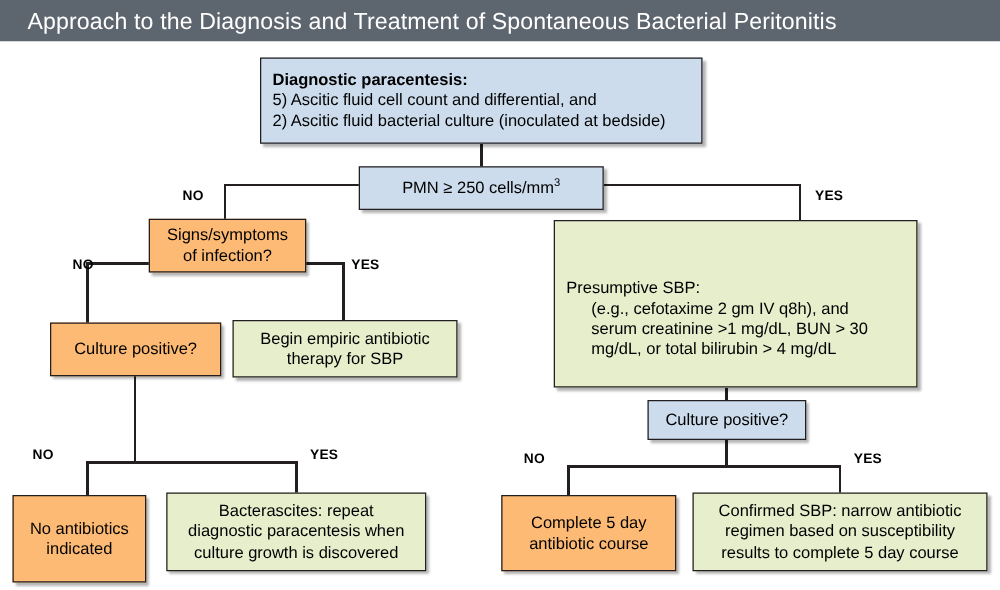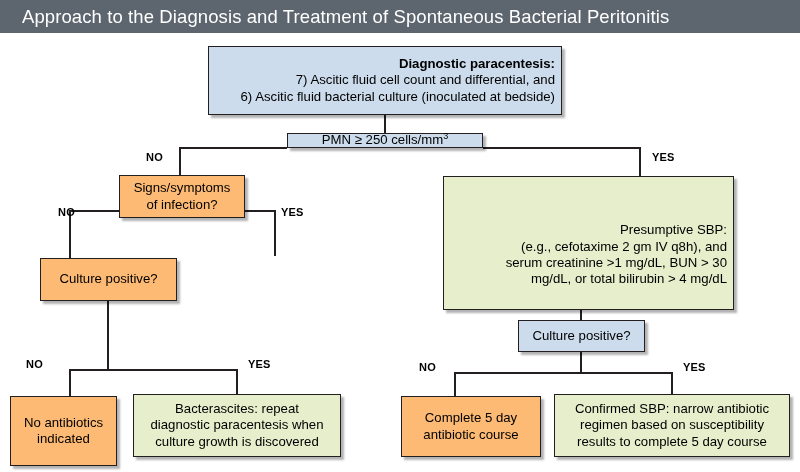--- a/index.html
+++ b/index.html
@@ -37,21 +37,21 @@
     line-height:16.4px;
     color:#000;
     text-align:center;
     box-shadow:2.5px 2.5px 2px rgba(0,0,0,.30);
     z-index:3;
   }
   .node .inner{padding:0 6px;width:100%;}
   .blue{background:#ccdcec;}
   .pink{background:#fdba74;}
   .green{background:#e6eecc;}
-  .left{justify-content:flex-start;text-align:right;}
+  .left{justify-content:flex-start;text-align:left;}
   .left .inner{padding-left:9px;}
 
   .hang{display:block;padding-left:20px;text-indent:-20px;margin-top:24px;}
   .hang2{display:block;padding-left:20px;}
 
   b{font-weight:bold;}
   sup{font-size:9px;vertical-align:super;line-height:0;}
 
   
   .elabel{
@@ -89,44 +89,50 @@
       <path d="M581,310 L581,321"></path>
 
       <path d="M581,352 L581,373 L455,373 L455,397"></path>
       <path d="M581,373 L672,373 L672,394"></path>
     </g>
   </svg>
 
   <div class="node blue left" style="left:208px;top:46px;width:354px;height:69px;">
     <div class="inner">
       <b>Diagnostic paracentesis:</b><br>
-      <span>7) Ascitic fluid cell count and differential, and</span><br>
-      <span>6) Ascitic fluid bacterial culture (inoculated at bedside)</span>
+      <span>5) Ascitic fluid cell count and differential, and</span><br>
+      <span>2) Ascitic fluid bacterial culture (inoculated at bedside)</span>
     </div>
   </div>
 
-  <div class="node blue" style="left:287px;top:133px;width:196px;height:15px;">
+  <div class="node blue" style="left:287px;top:133px;width:196px;height:35px;">
     <div class="inner">
       <span>PMN ≥ 250 cells/mm</span><sup>3</sup>
     </div>
   </div>
 
   <div class="node pink" style="left:119px;top:175px;width:126px;height:43px;">
     <div class="inner">
       <span>Signs/symptoms</span><br>
       <span>of infection?</span>
     </div>
   </div>
 
   <div class="node pink" style="left:40px;top:258px;width:137px;height:43px;">
     <div class="inner">
       <span>Culture positive?</span>
     </div>
   </div>
 
+  <div class="node green" style="left:186px;top:256px;width:180px;height:46px;">
+    <div class="inner">
+      <span>Begin empiric antibiotic</span><br>
+      <span>therapy for SBP</span>
+    </div>
+  </div>
 
   <div class="node pink" style="left:10px;top:396px;width:107px;height:70px;">
     <div class="inner">
       <span>No antibiotics</span><br>
       <span>indicated</span>
     </div>
   </div>
 
   <div class="node green" style="left:133px;top:394px;width:208px;height:63px;">
     <div class="inner">

